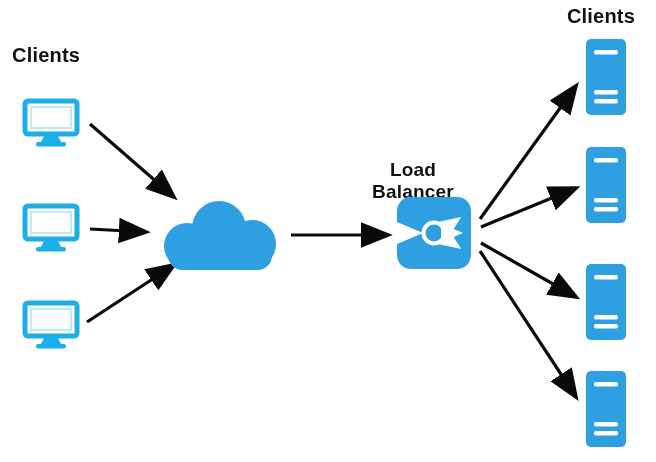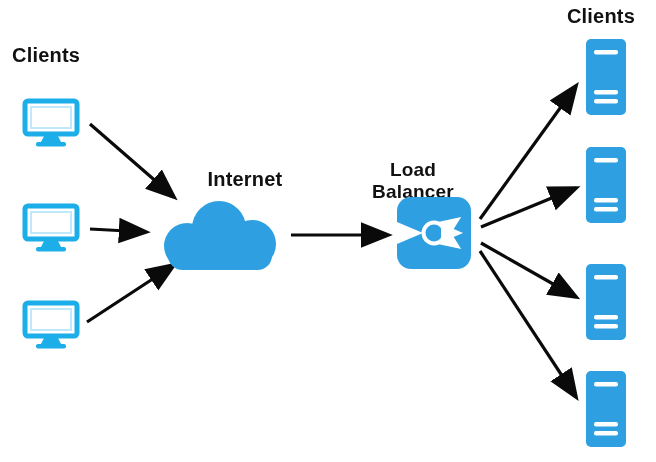--- a/index.html
+++ b/index.html
@@ -62,21 +62,20 @@
       <line x1="87" y1="322" x2="174" y2="265" marker-end="url(#ah)"></line>
       <line x1="291" y1="235" x2="388" y2="235" marker-end="url(#ah)"></line>
       <line x1="480" y1="219" x2="576" y2="86" marker-end="url(#ah)"></line>
       <line x1="481" y1="227" x2="576" y2="188" marker-end="url(#ah)"></line>
       <line x1="481" y1="243" x2="576" y2="297" marker-end="url(#ah)"></line>
       <line x1="480" y1="251" x2="576" y2="397" marker-end="url(#ah)"></line>
     </g>
   </svg>
 
   <div class="label label-clients">Clients</div>
-  <div class="label label-internet">Internet</div>
   <div class="label label-lb">Load Balancer</div>
   <div class="label label-servers">Clients</div>
 
   <svg class="icon monitor-1" width="58" height="50" viewBox="0 0 58 50">
     <g>
       <rect x="3" y="3" width="52" height="33" rx="3" fill="#ffffff" stroke="#1caee8" stroke-width="5"></rect>
       <rect x="9" y="9" width="40" height="21" fill="none" stroke="#bfe9fa" stroke-width="2"></rect>
       <path d="M23 36 L35 36 L39 44 L19 44 Z" fill="#1caee8"></path>
       <rect x="14" y="44" width="30" height="4.5" rx="2" fill="#1caee8"></rect>
     </g>

